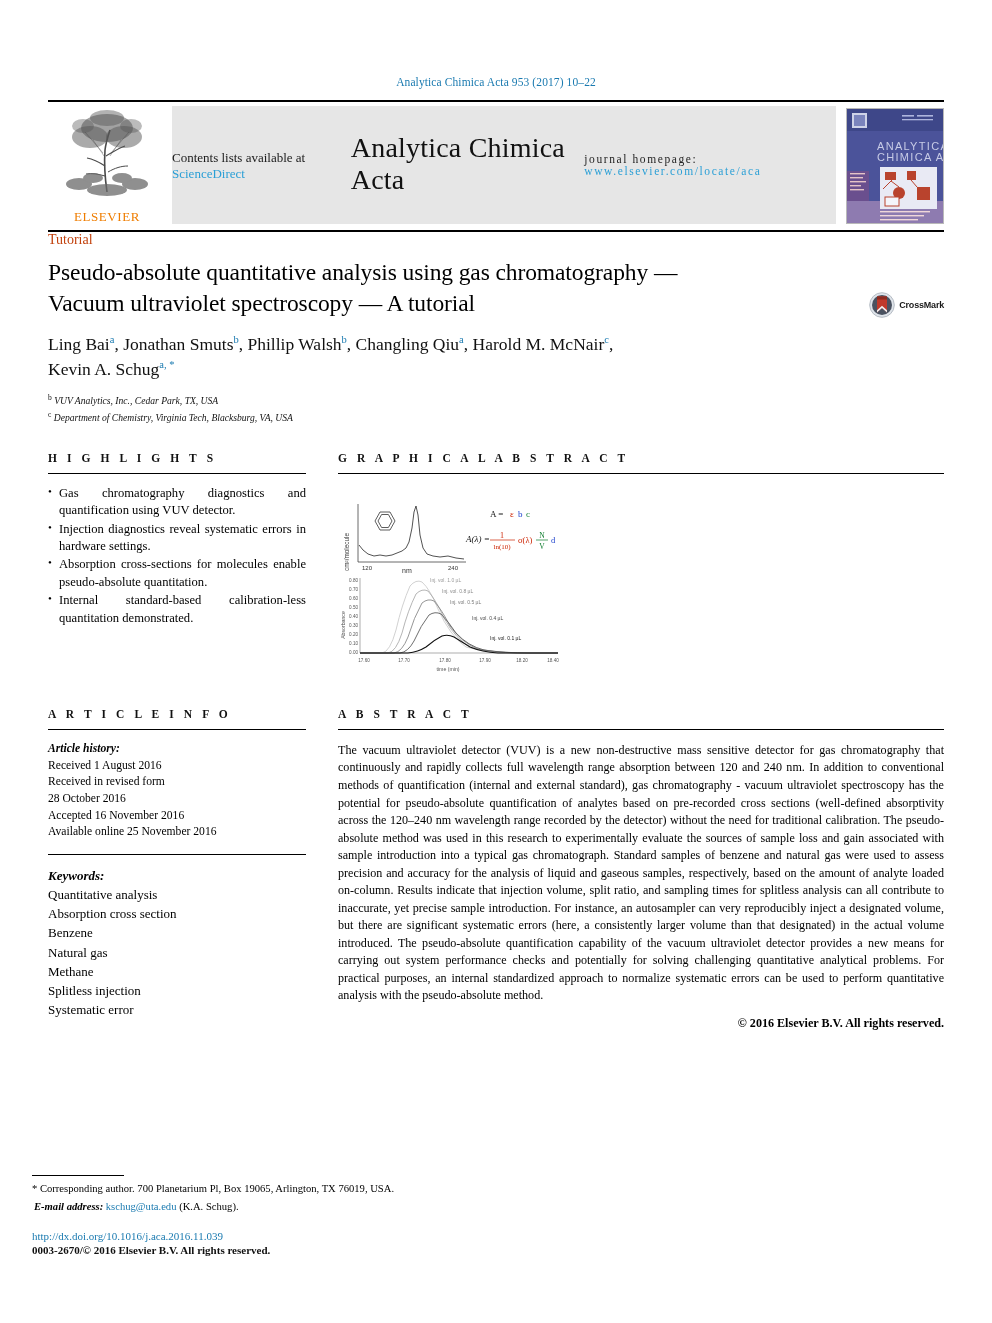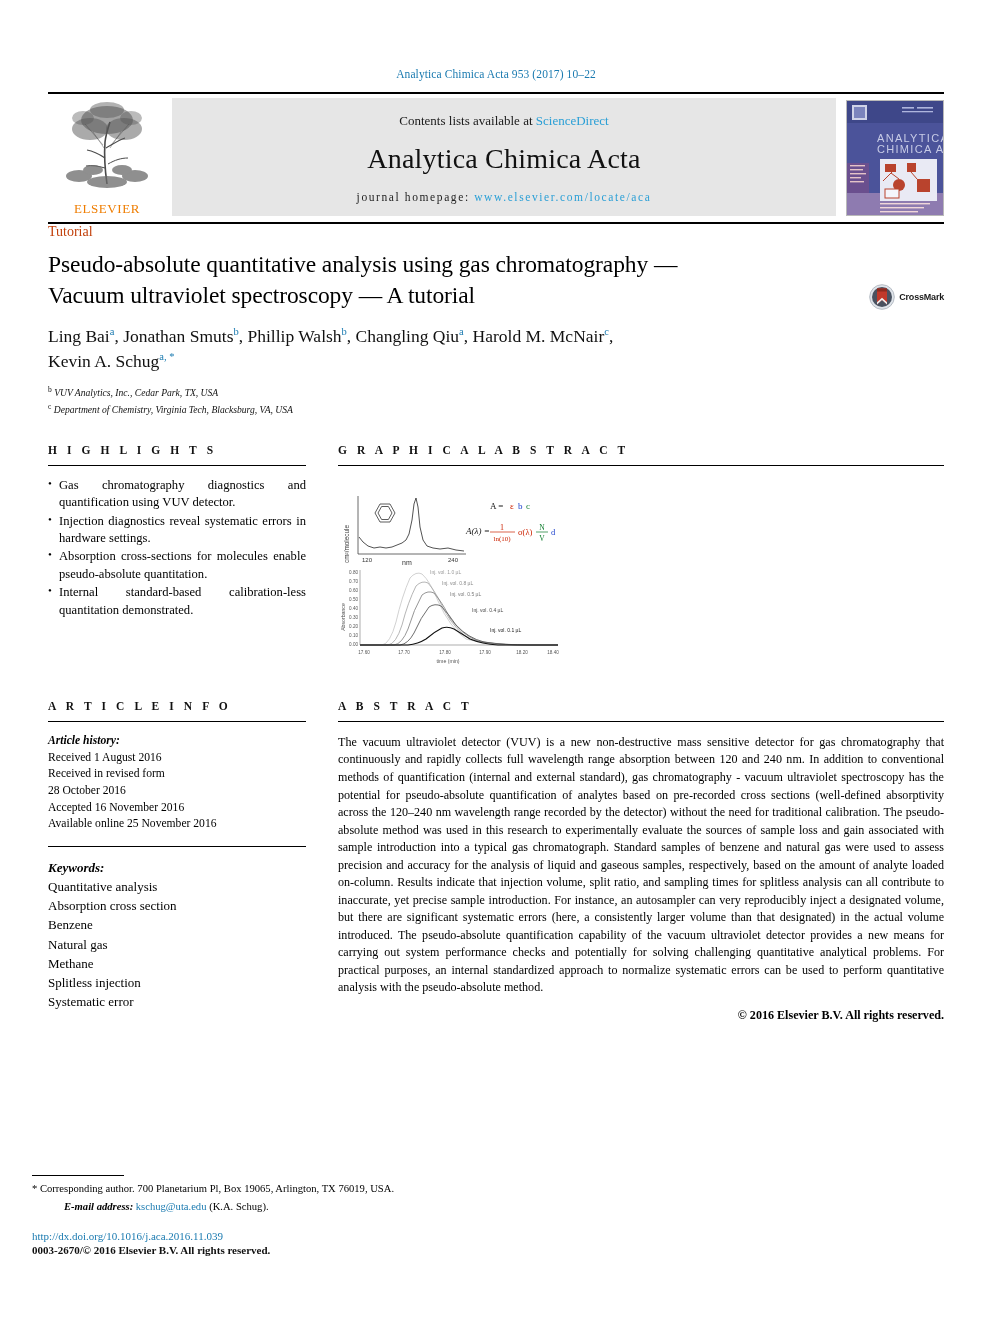--- a/index.html
+++ b/index.html
@@ -13,21 +13,21 @@
     font-family: "Liberation Serif", serif;
     color: #000;
     position: relative;
     overflow: hidden;
   }
   .page {
     position: relative;
     width: 992px;
     height: 1318px;
     box-sizing: border-box;
-    padding: 0 48px;
+    padding: 8px 48px;
   }
 
   
   .running-head {
     text-align: center;
     color: #1a7ab0;
     font-size: 11.5px;
     font-family: "Liberation Serif", serif;
     padding-top: 68px;
     letter-spacing: .1px;
@@ -61,21 +61,21 @@
     letter-spacing: .6px;
     font-weight: 400;
     line-height: 1;
     margin-top: 8px;
   }
   .journal-band {
     flex: 1 1 auto;
     background: #e6e6e6;
     margin: 4px 0 6px 6px;
     display: flex;
-    flex-direction: column;
+    flex-direction: row;
     align-items: center;
     justify-content: center;
     position: relative;
   }
   .contents-line {
     font-size: 13px;
     color: #1a1a1a;
     margin-top: 2px;
   }
   .contents-line .sd {
@@ -250,21 +250,21 @@
   }
   .fn-rule {
     width: 92px;
     border-top: 1px solid #000;
     margin-bottom: 5px;
   }
   .fn-line {
     font-size: 10.6px;
     line-height: 1.45;
   }
-  .fn-email { margin-top: 5px; margin-left: 32px; font-size: 10.6px; }
+  .fn-email { margin-top: 5px; margin-left: 2px; font-size: 10.6px; }
   .fn-email .ital { font-style: italic; font-weight: bold; }
   .link { color: #1a7ab0; }
   .doi-line {
     margin-top: 18px;
     font-size: 11px;
     color: #1a7ab0;
   }
   .issn-line {
     font-size: 11px;
     font-weight: bold;

